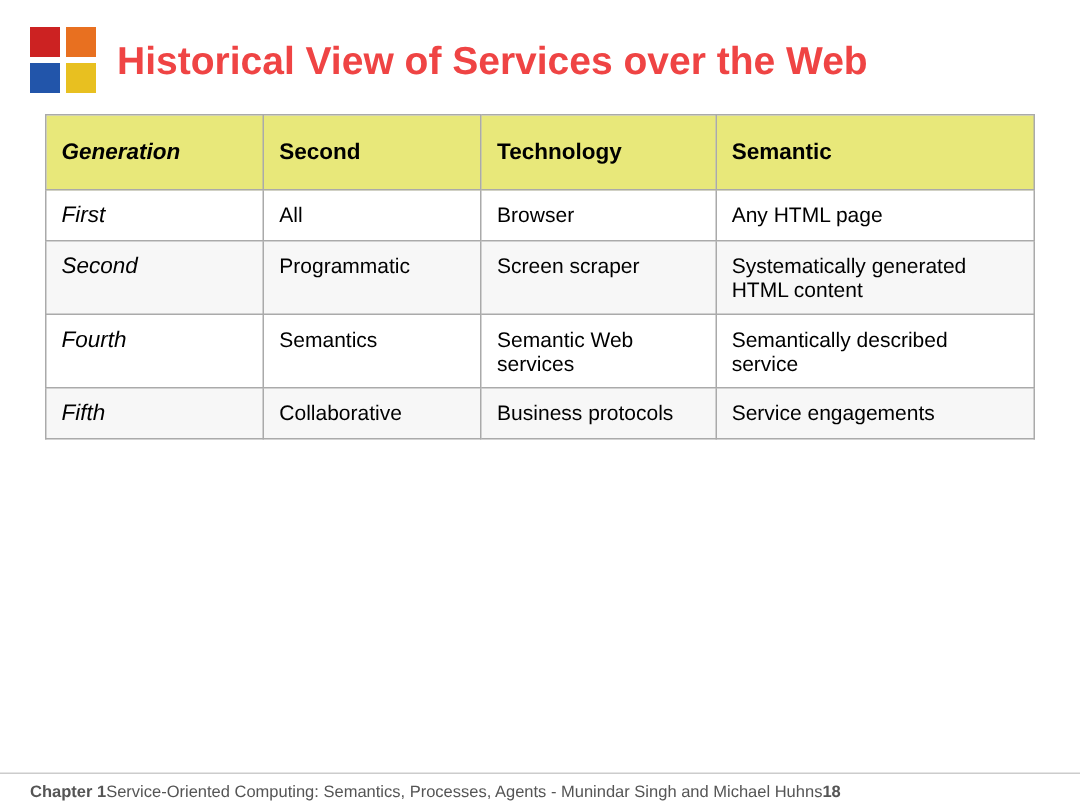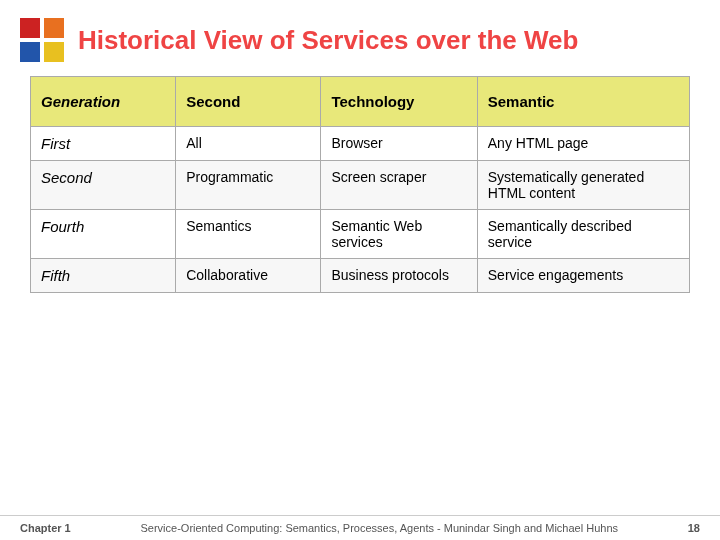--- a/index.html
+++ b/index.html
@@ -75,21 +75,20 @@
       width: 190px;
     }
 
     
     .footer {
       position: absolute;
       bottom: 0;
       left: 0;
       right: 0;
       display: flex;
-      justify-content: space-between;
       align-items: center;
       padding: 6px 20px;
       border-top: 1px solid #ccc;
       font-size: 11px;
       color: #555;
     }
     .footer-chapter {
       font-weight: bold;
     }
     .footer-page {

